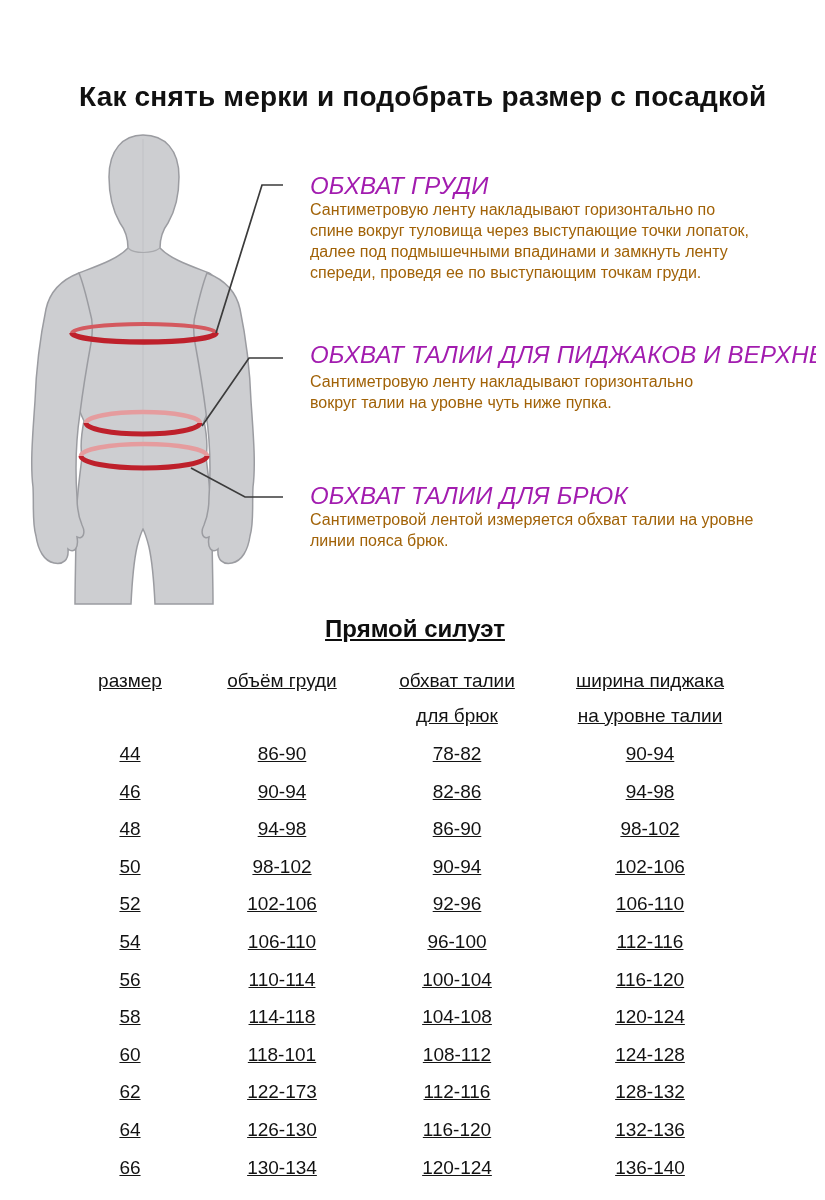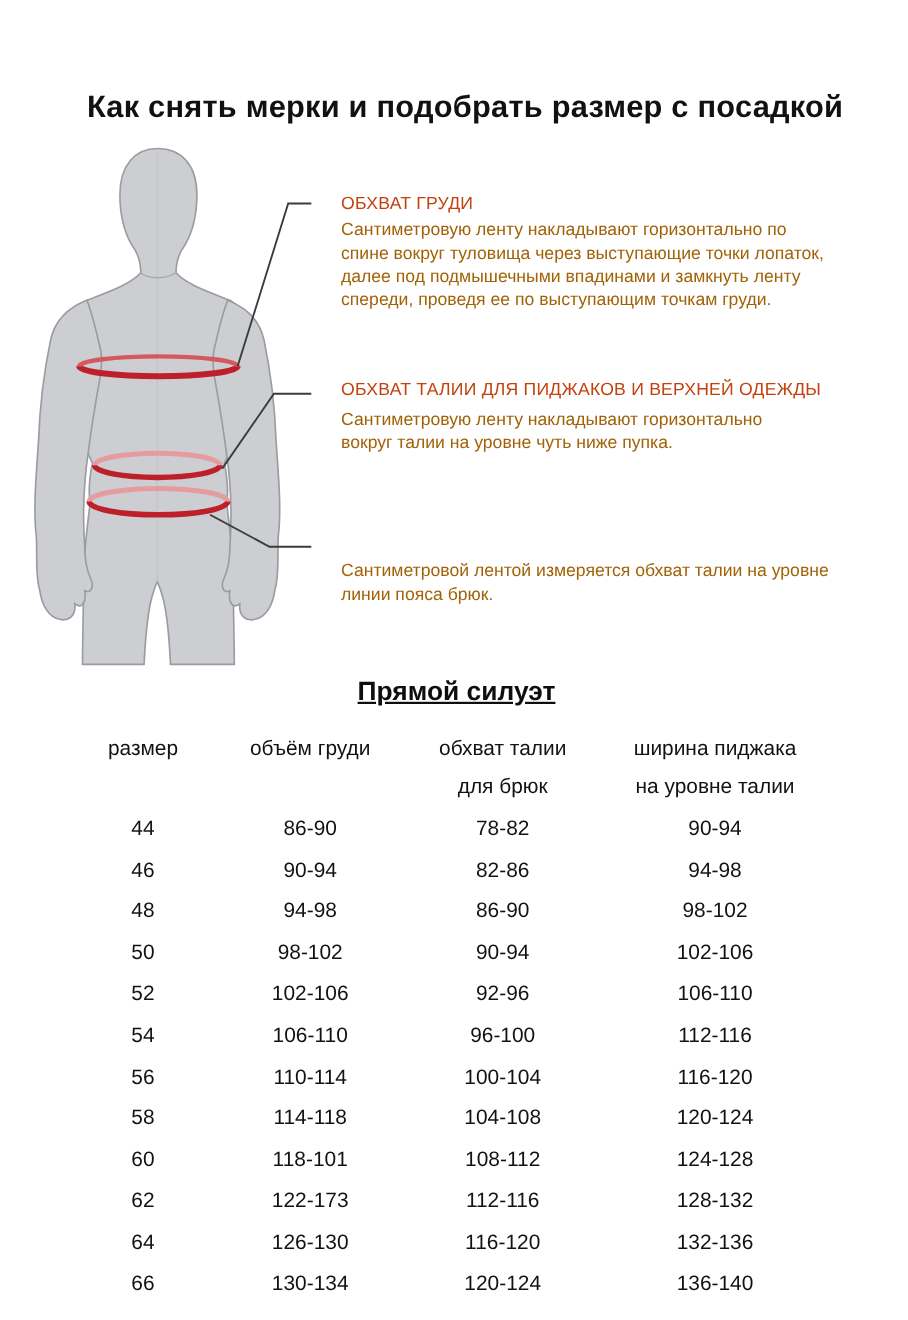--- a/index.html
+++ b/index.html
@@ -25,25 +25,26 @@
   }
   .figure-wrap {
     position: absolute;
     left: 0;
     top: 130px;
     width: 320px;
     height: 520px;
   }
   .section { position: absolute; left: 310px; }
   .section-heading {
-    font-size: 16px;
+    font-size: 24px;
     line-height: 24px;
     letter-spacing: 0.2px;
-    color: #c2410c;
+    color: #a21caf;
     white-space: nowrap;
+    font-style: italic;
   }
   .section-body {
     position: absolute;
     left: 310px;
     font-size: 16px;
     line-height: 21px;
     color: #a16207;
     white-space: pre-line;
   }
   .sec1-h { top: 174px; }
@@ -61,20 +62,21 @@
     font-size: 24px;
     font-weight: bold;
     color: #0e0e0e;
     text-decoration: underline;
   }
   .thead-grid, .tbody-grid {
     position: absolute;
     left: 80px;
     display: grid;
     grid-template-columns: 100px 204px 146px 240px;
+    text-decoration: underline;
   }
   .thead-grid { top: 670px; grid-auto-rows: 35px; }
   .tbody-grid { top: 743px; grid-auto-rows: 37.6px; }
   .th, .td {
     text-align: center;
     font-size: 19px;
     line-height: 21px;
     color: #121212;
     align-self: start;
   }
@@ -176,20 +178,21 @@
   <div class="section section-heading sec1-h">ОБХВАТ ГРУДИ</div>
   <div class="section-body sec1-b">Сантиметровую ленту накладывают горизонтально по
 спине вокруг туловища через выступающие точки лопаток,
 далее под подмышечными впадинами и замкнуть ленту
 спереди, проведя ее по выступающим точкам груди.</div>
 
   <div class="section section-heading sec2-h">ОБХВАТ ТАЛИИ ДЛЯ ПИДЖАКОВ И ВЕРХНЕЙ ОДЕЖДЫ</div>
   <div class="section-body sec2-b">Сантиметровую ленту накладывают горизонтально
 вокруг талии на уровне чуть ниже пупка.</div>
 
+  <div class="section section-heading sec3-h">ОБХВАТ ТАЛИИ ДЛЯ БРЮК</div>
   <div class="section-body sec3-b">Сантиметровой лентой измеряется обхват талии на уровне
 линии пояса брюк.</div>
 
   <div class="table-title">Прямой силуэт</div>
 
   <div class="thead-grid">
     <div class="th">размер</div>
     <div class="th">объём груди</div>
     <div class="th">обхват талии</div>
     <div class="th">ширина пиджака</div>

